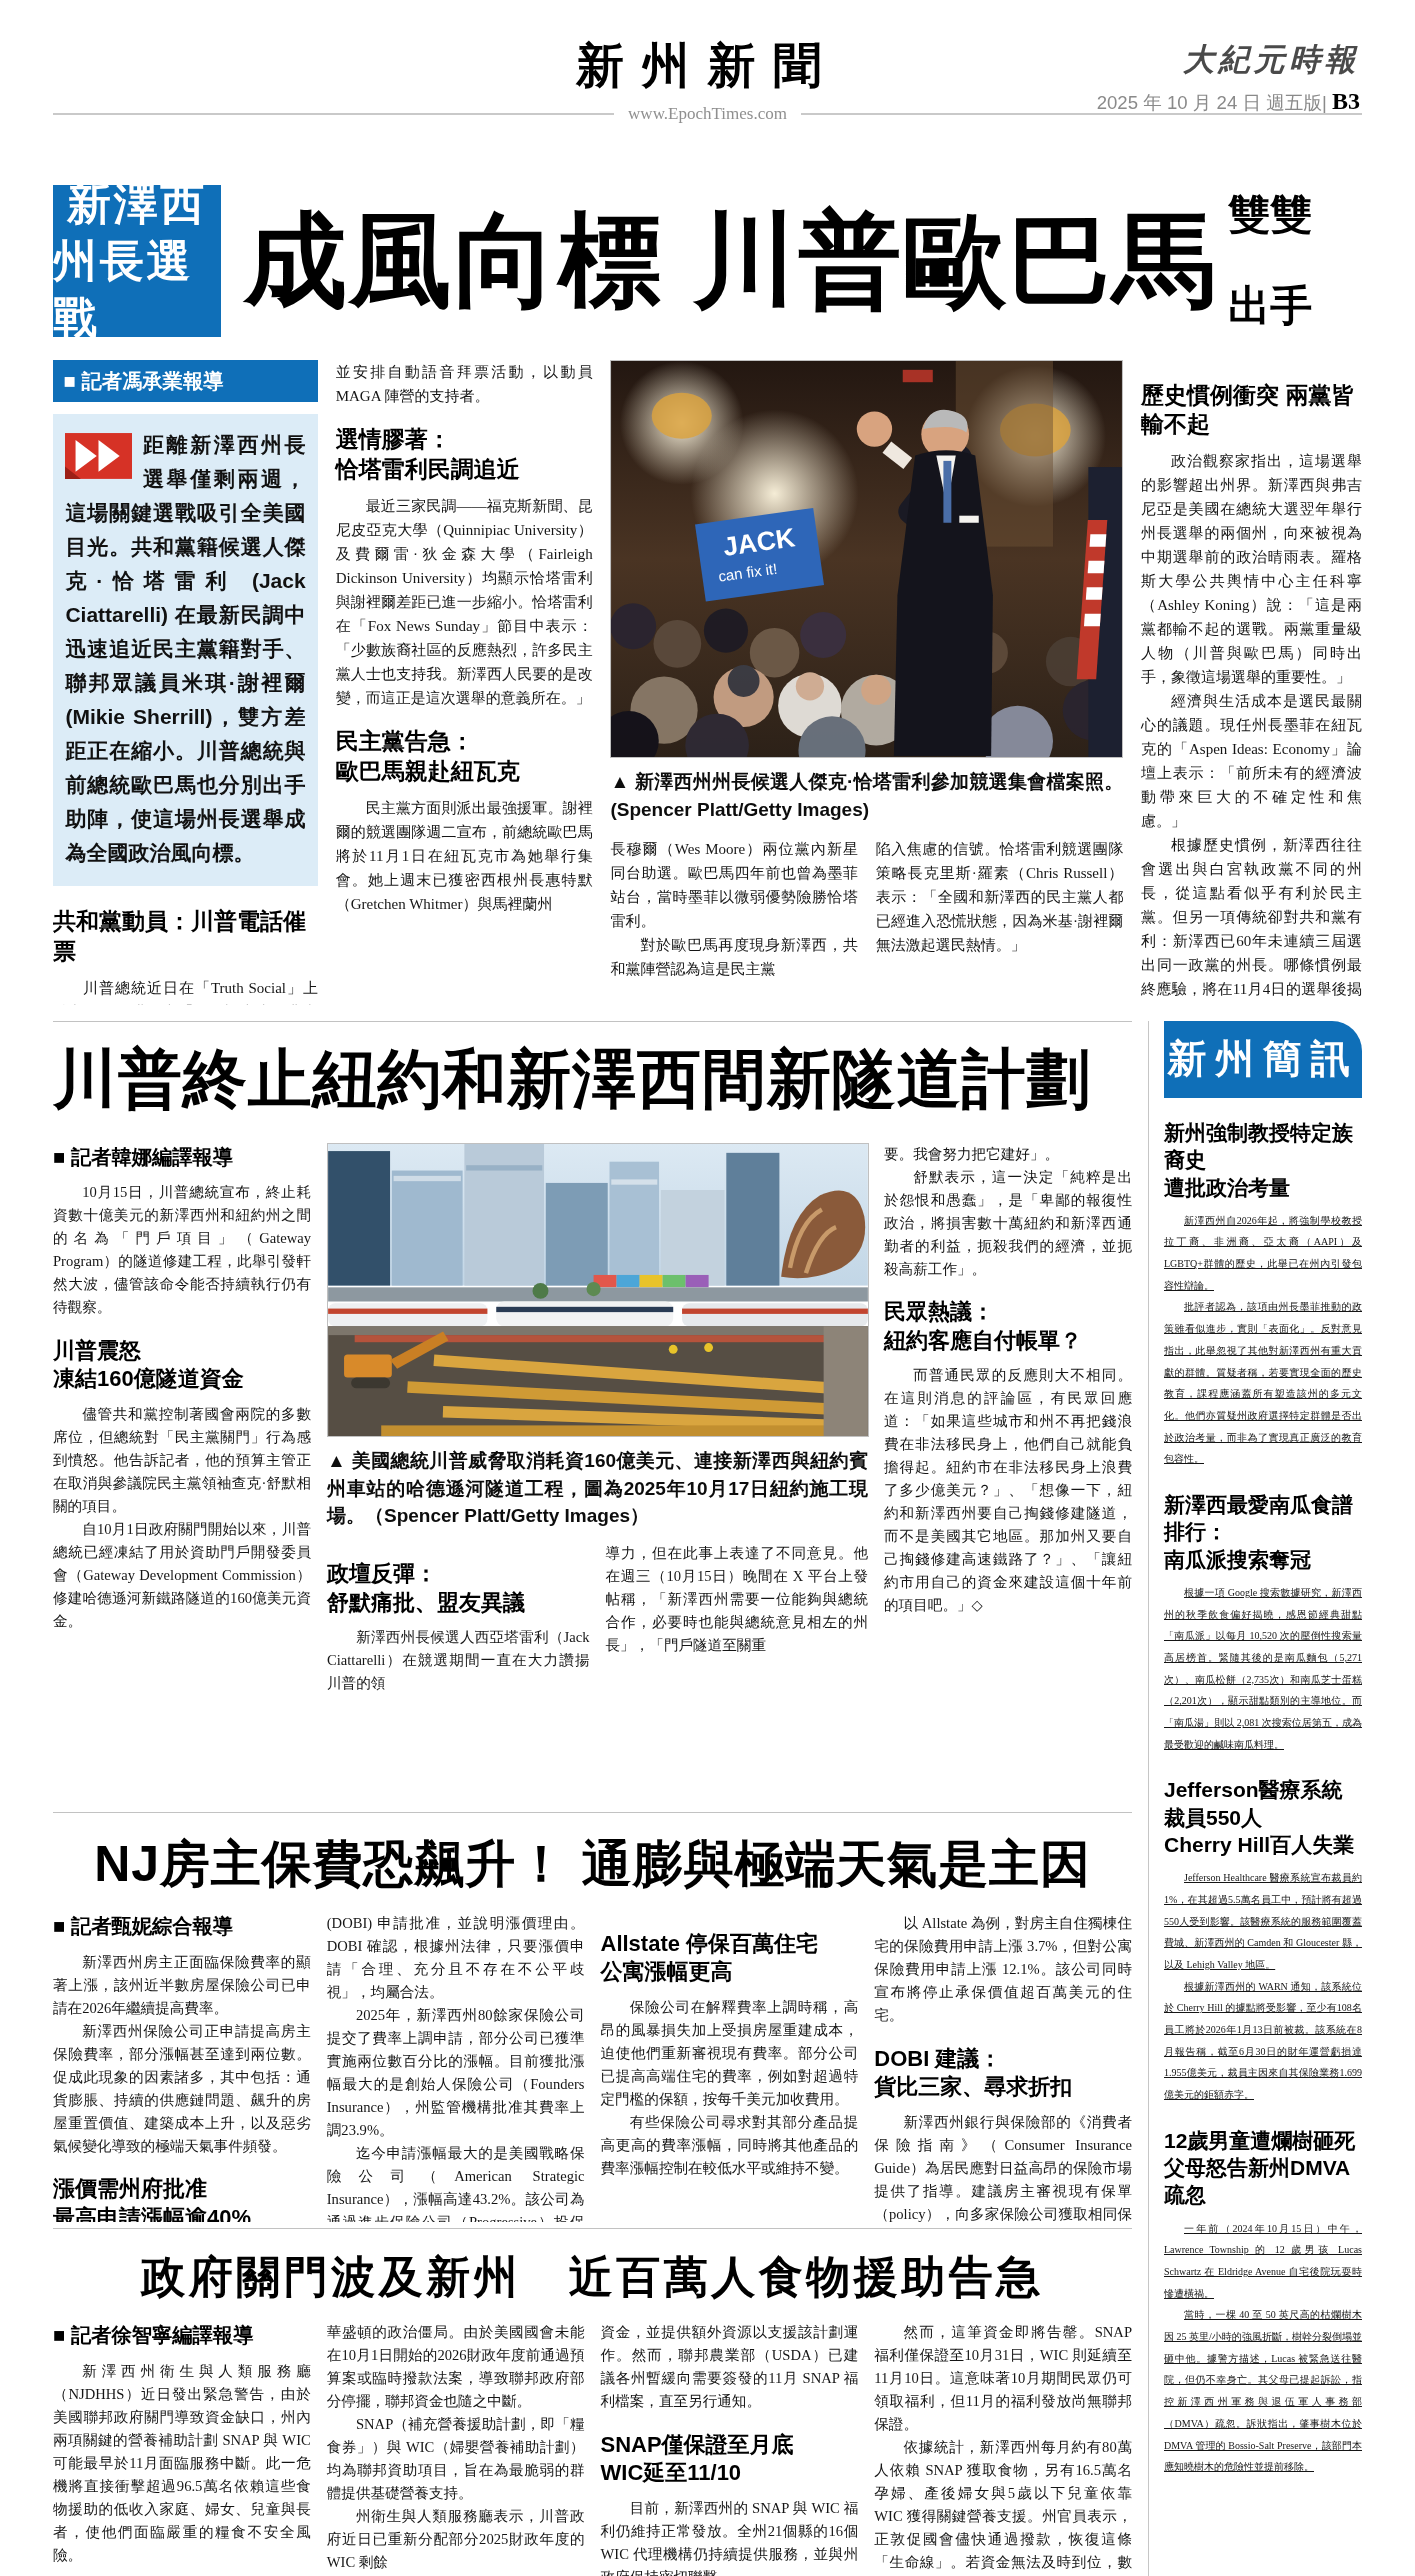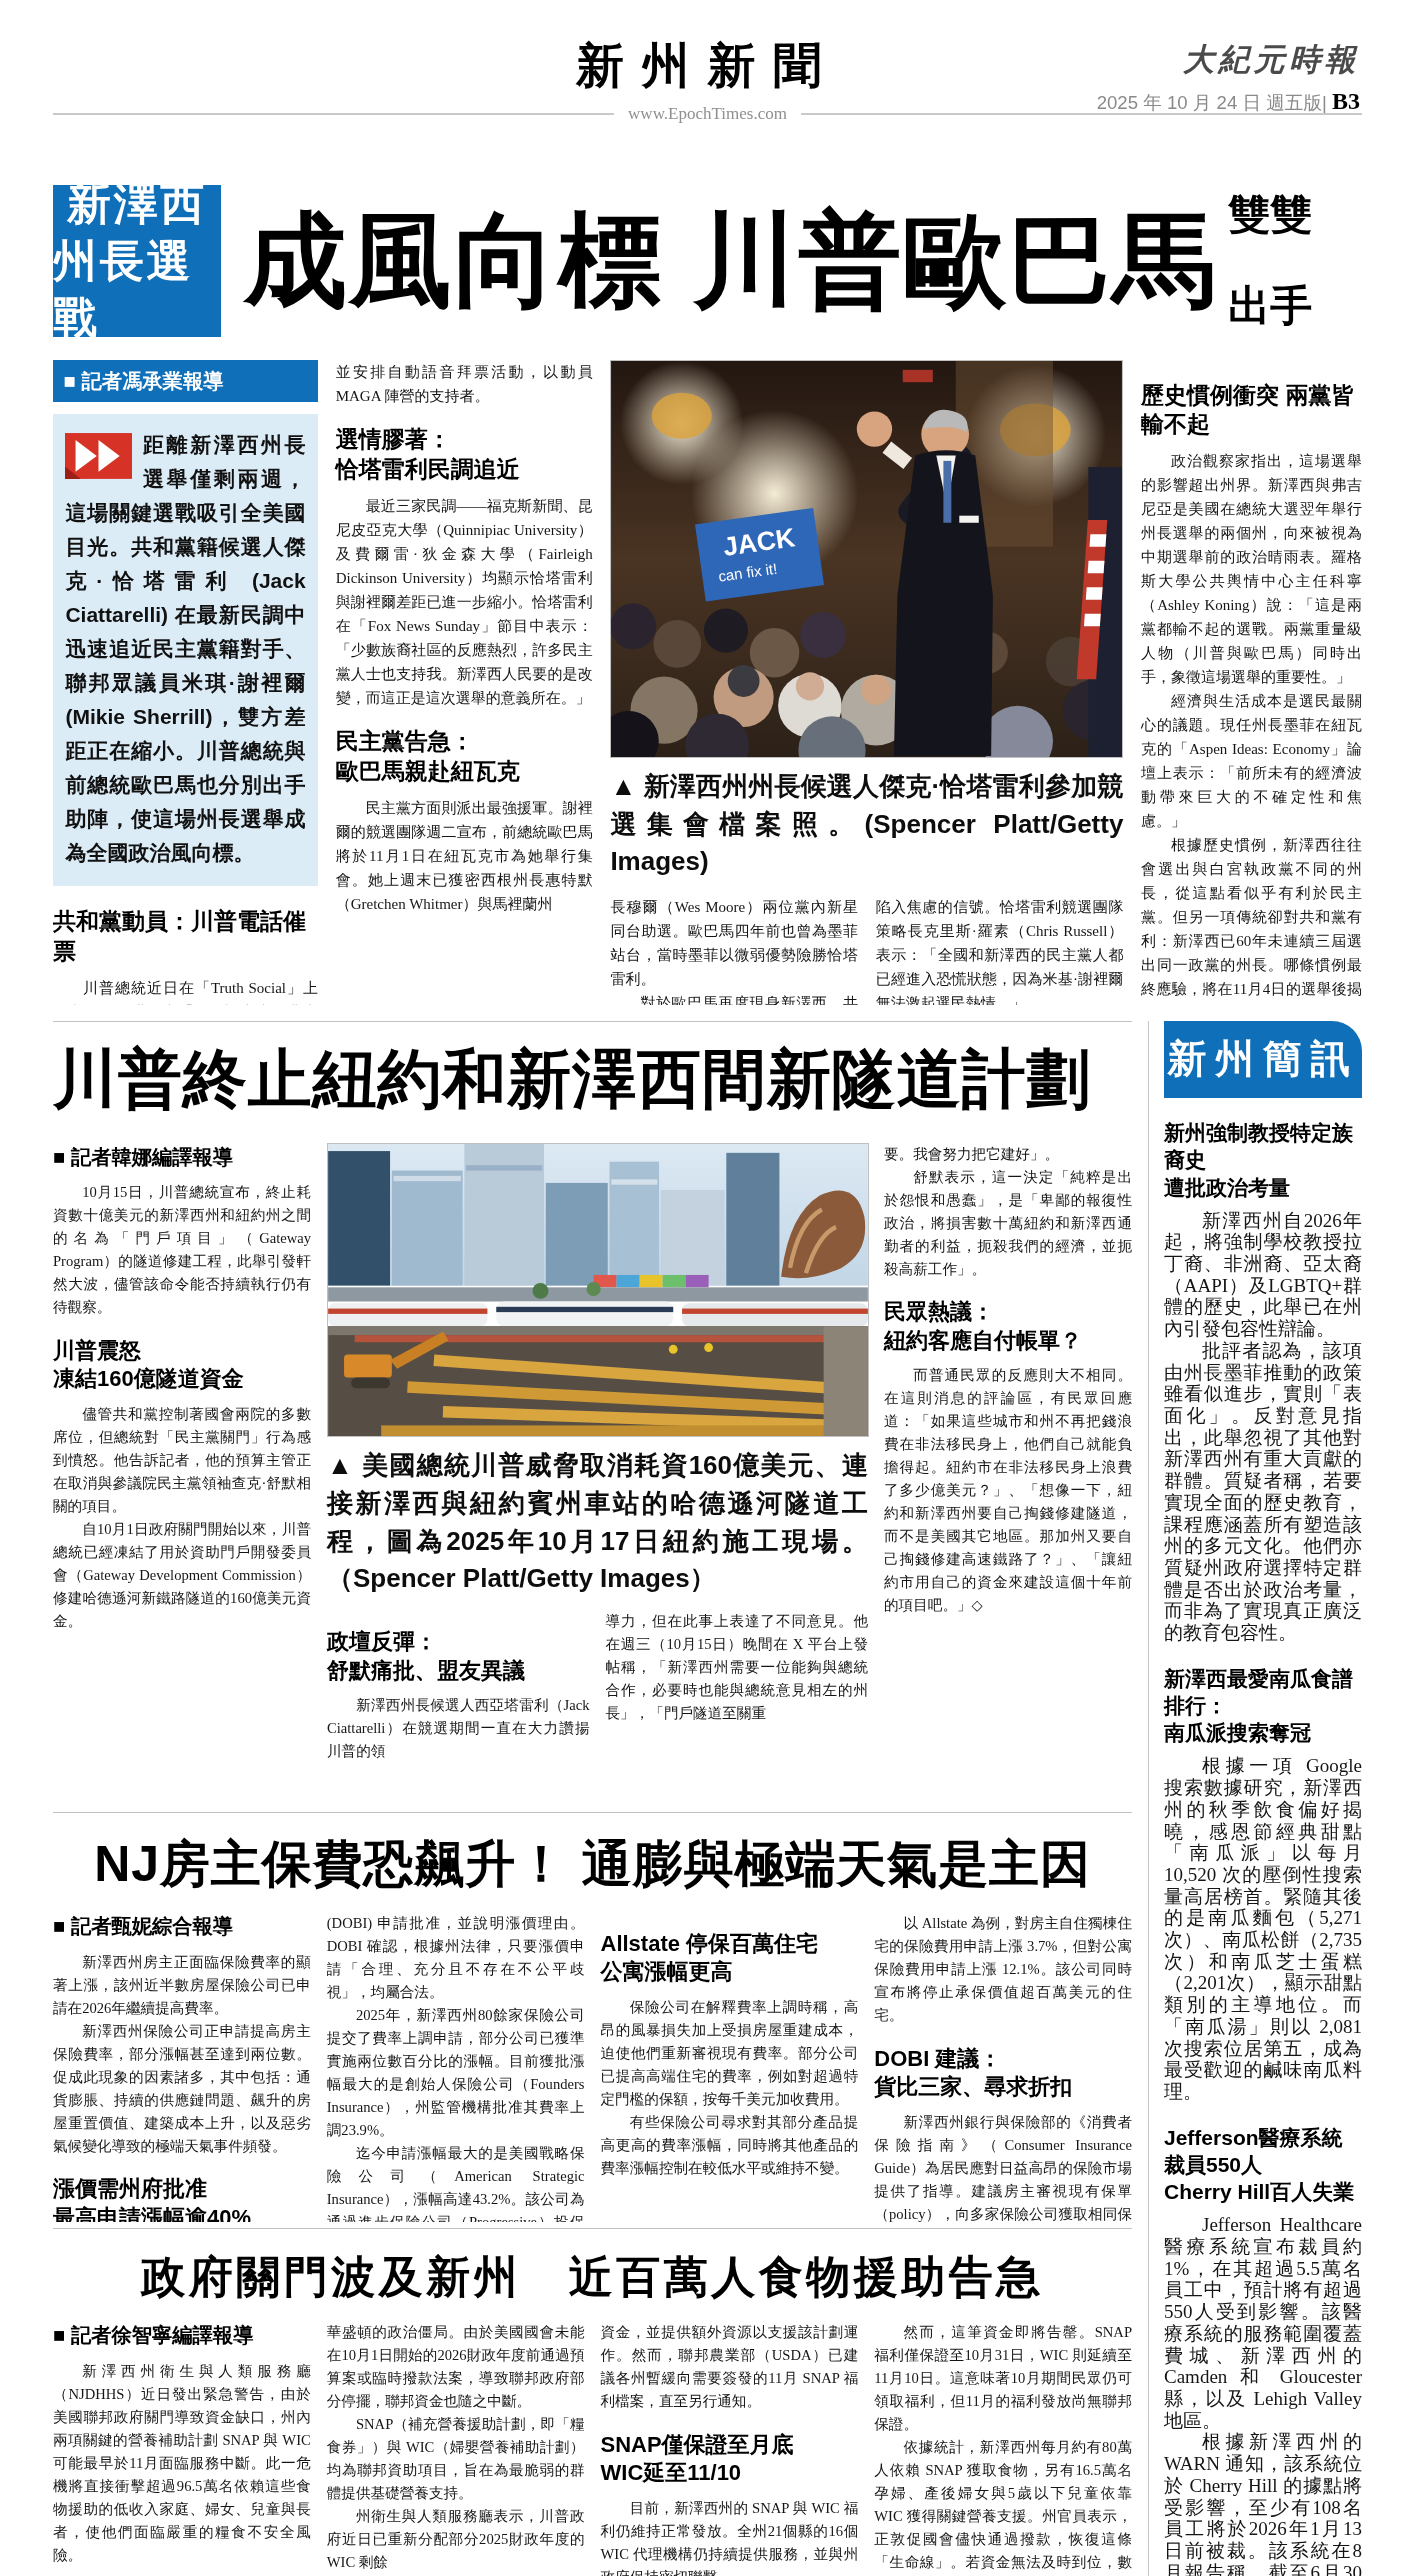--- a/index.html
+++ b/index.html
@@ -33,21 +33,21 @@
         font-family:"Liberation Sans","DejaVu Sans",sans-serif;font-weight:700;font-size:21px;
         line-height:1.62;text-align:justify;color:#111;}
   .lead-icon{float:left;width:67px;height:53px;margin:5.3px 10.6px 1.8px 0;}
   
   .seg-h{font-family:"Liberation Sans","DejaVu Sans",sans-serif;font-weight:700;font-size:23px;
         line-height:1.3;margin:17.7px 0 8.8px;white-space:pre-line;color:#000;}
   .seg-p,.seg-cont{font-size:15px;line-height:24px;text-align:justify;margin:0;}
   .seg-p{text-indent:2em;}
   .art1 .seg-h:first-child{margin-top:21px;}
   .photo-frame{border:0.9px solid #c0c0c0;display:block;}
-  .caption{font-family:"Liberation Sans","DejaVu Sans",sans-serif;font-weight:700;font-size:26px;
+  .caption{font-family:"Liberation Sans","DejaVu Sans",sans-serif;font-weight:700;font-size:19px;
         line-height:1.45;margin:10.6px 0 0;text-align:justify;color:#0d0d0d;}
   .under-grid{display:grid;grid-template-columns:1fr 1fr;column-gap:17.7px;margin-top:14px;}
   
   .bottom{display:flex;margin:16px 53px 0;height:1566px;overflow:hidden;}
   .bottom-main{width:1079px;flex:0 0 1079px;border-top:0.9px solid #c2c2c2;padding-top:5.3px;margin-right:16px;}
   .bottom-main .seg-p,.bottom-main .seg-cont{font-size:14.6px;line-height:23px;}
   .bottom-main .seg-h{font-size:22px;}
   .art-byline{font-family:"Liberation Sans",sans-serif;font-weight:700;font-size:20.3px;color:#000;margin:0 0 10.6px;}
   .a2-headline{font-family:Liberation Mono, monospace;font-weight:900;font-size:64px;
         white-space:nowrap;margin:8.8px 0 19.5px;color:#000;letter-spacing:0.9px;}
@@ -59,21 +59,21 @@
         margin:17.7px 0 14px;color:#000;letter-spacing:0.9px;}
   .cols4{display:grid;grid-template-columns:repeat(4,1fr);column-gap:16px;}
   .art4{height:354px;overflow:hidden;border-top:0.9px solid #c2c2c2;margin-top:5.3px;}
   .a4-headline{text-align:center;font-family:"Liberation Sans",sans-serif;font-weight:900;font-size:44px;
         margin:19.5px 0 14px;color:#000;letter-spacing:3.5px;}
   
   .sidebar{flex:1;border-left:0.9px solid #c6c6c6;padding-left:15px;box-sizing:border-box;overflow:hidden;}
   .sidebar-title{background:#0f6fb8;color:#fff;font-family:"Liberation Sans",sans-serif;font-weight:700;
         font-size:39px;text-align:center;letter-spacing:8.8px;padding:10.6px 0 12.4px;border-radius:0 30px 0 0;}
   .sidebar .seg-h{font-size:21px;margin:21px 0 8.8px;}
-  .sidebar .seg-p{font-size:19px;line-height:21.7px;}
+  .sidebar .seg-p{font-size:10px;line-height:21.7px;text-decoration:underline;}
 </style>
 </head>
 <body>
 
 <div class="page">
 
   <header class="masthead">
     <div class="section-title">新州新聞</div>
     <div class="brand-block">
       <div class="brand-name">大紀元時報</div>

